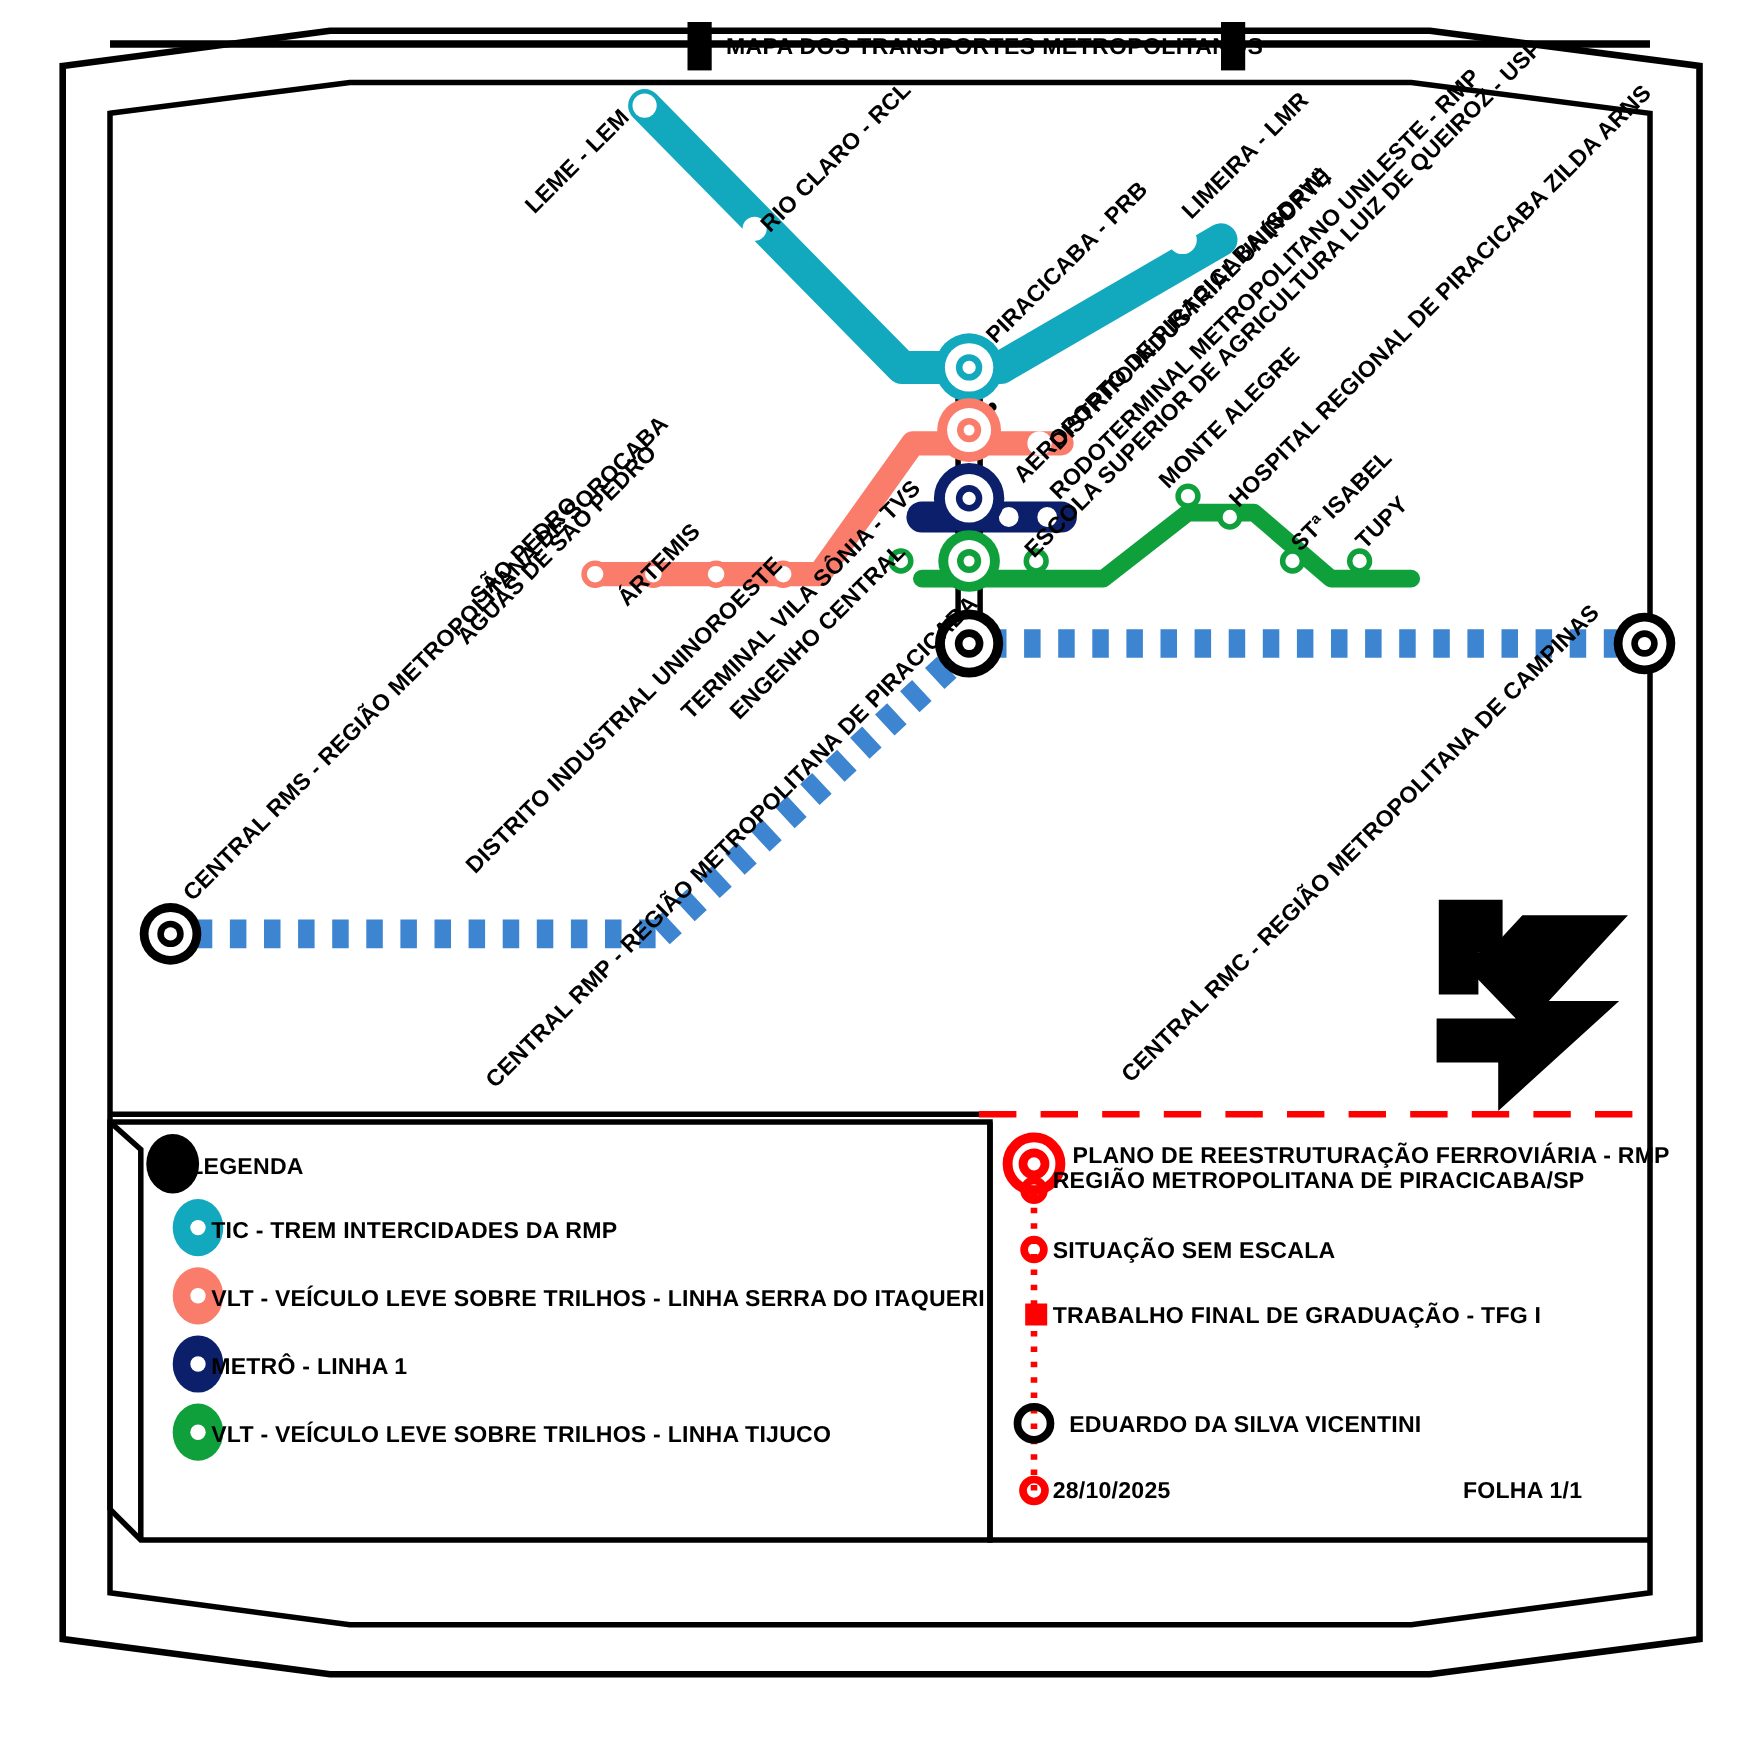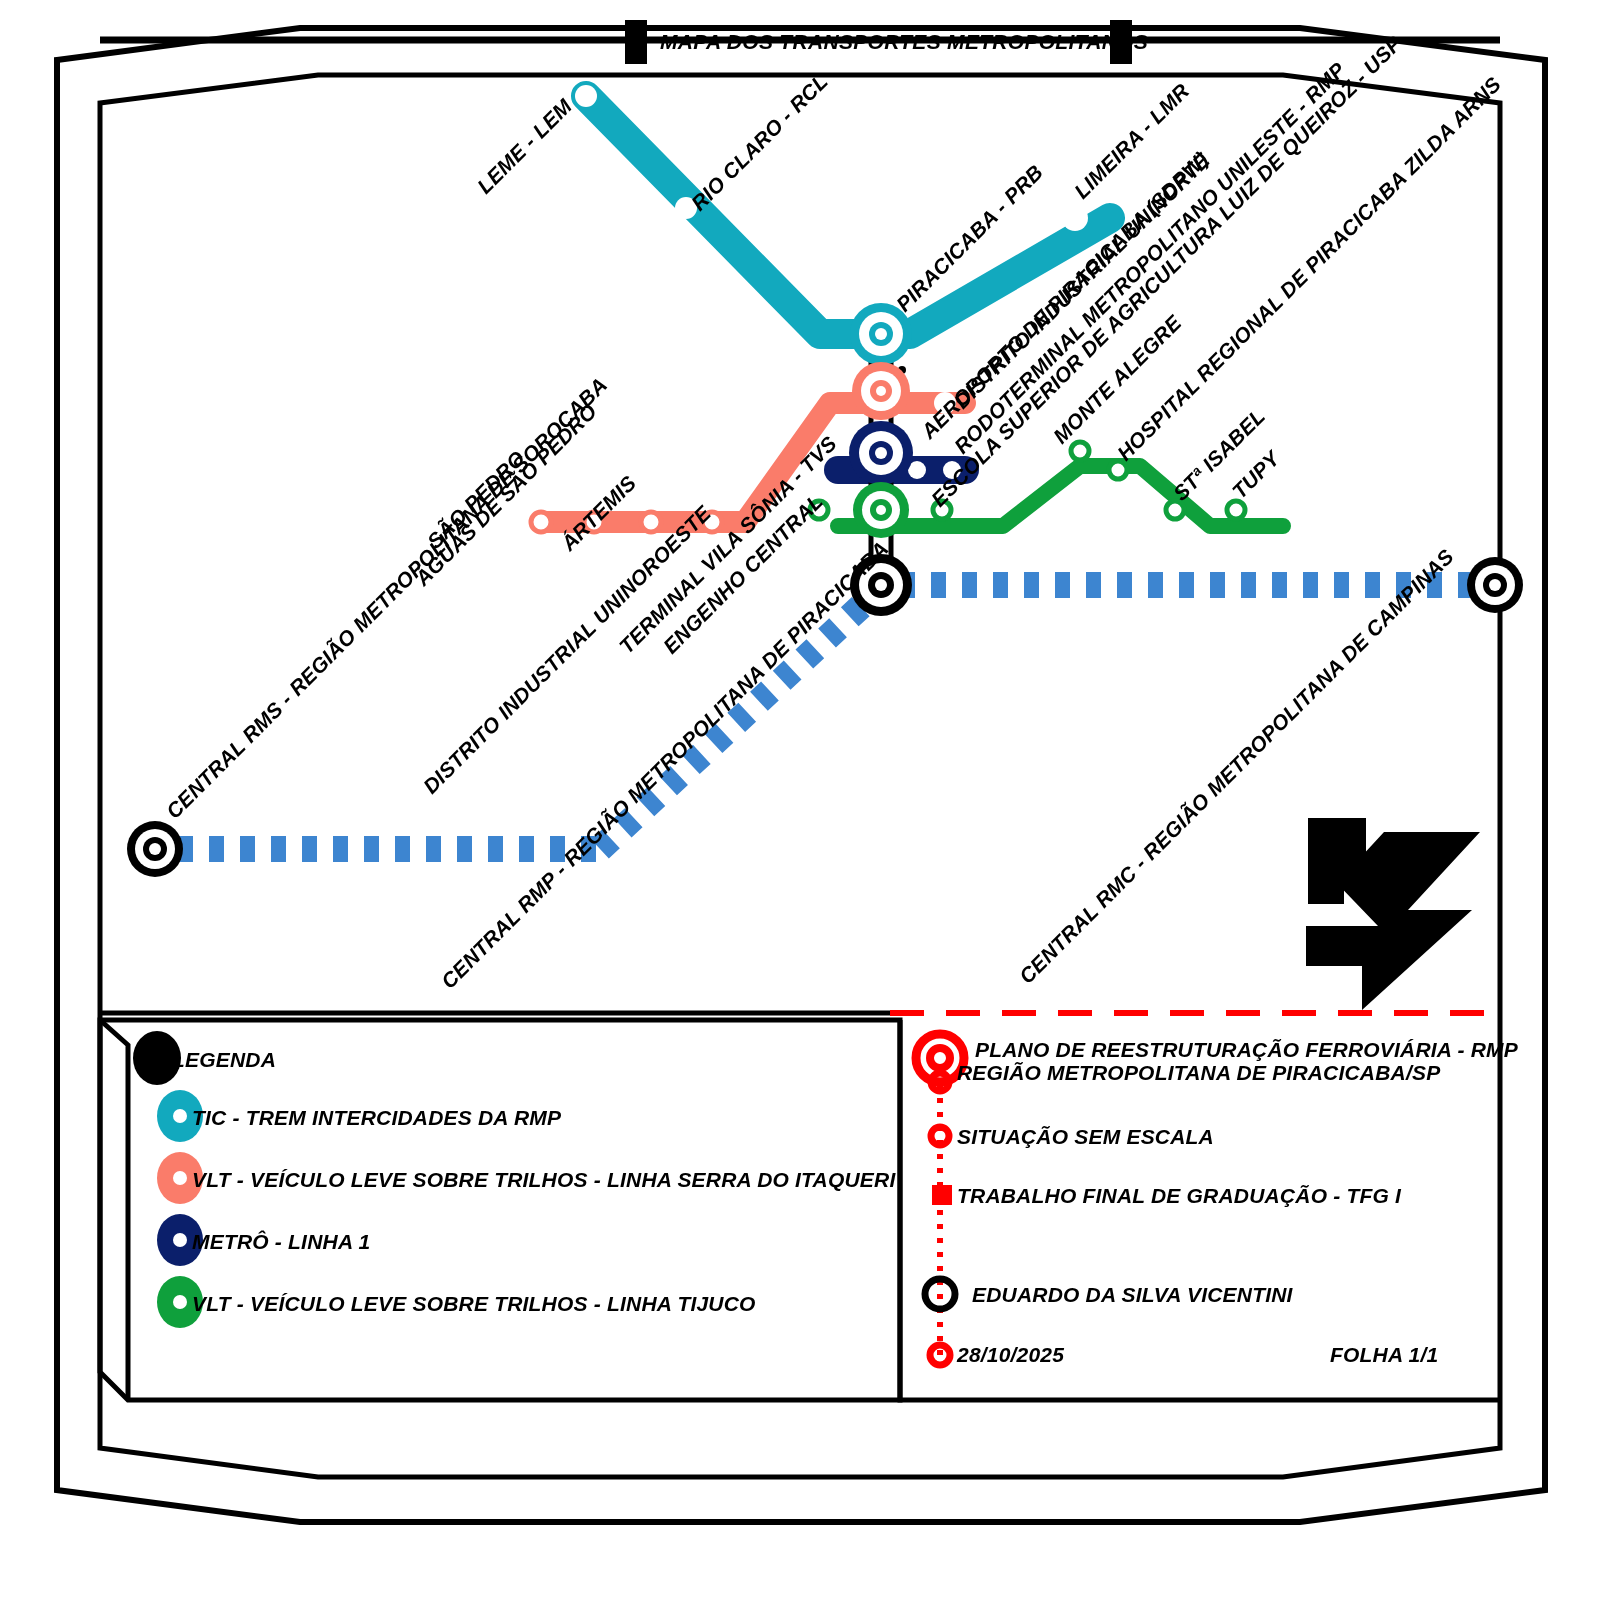--- a/index.html
+++ b/index.html
@@ -1,18 +1,18 @@
 <!DOCTYPE html>
 <html><head>
 <meta charset="utf-8">
 <style>
   html,body{margin:0;padding:0;background:#ffffff;}
   body{width:1600px;height:1600px;position:relative;overflow:hidden;
        font-family:"Liberation Sans",sans-serif;}
-  #root{position:absolute;inset:0;font-style:italic;}
+  #root{position:absolute;inset:0;}
   svg.map{position:absolute;left:0;top:0;width:1600px;height:1600px;}
   .lbl{font-family:"Liberation Sans",sans-serif;font-weight:bold;fill:#000;}
   .ttl{font-size:21px;letter-spacing:0.3px;}
   .stn{font-size:21px;letter-spacing:0.2px;}
   .lg{font-size:21px;letter-spacing:0.2px;}
   .frame{fill:none;stroke:#000;stroke-width:6;}
   .frame2{fill:none;stroke:#000;stroke-width:5;}
 </style>
 </head>
 <body>

